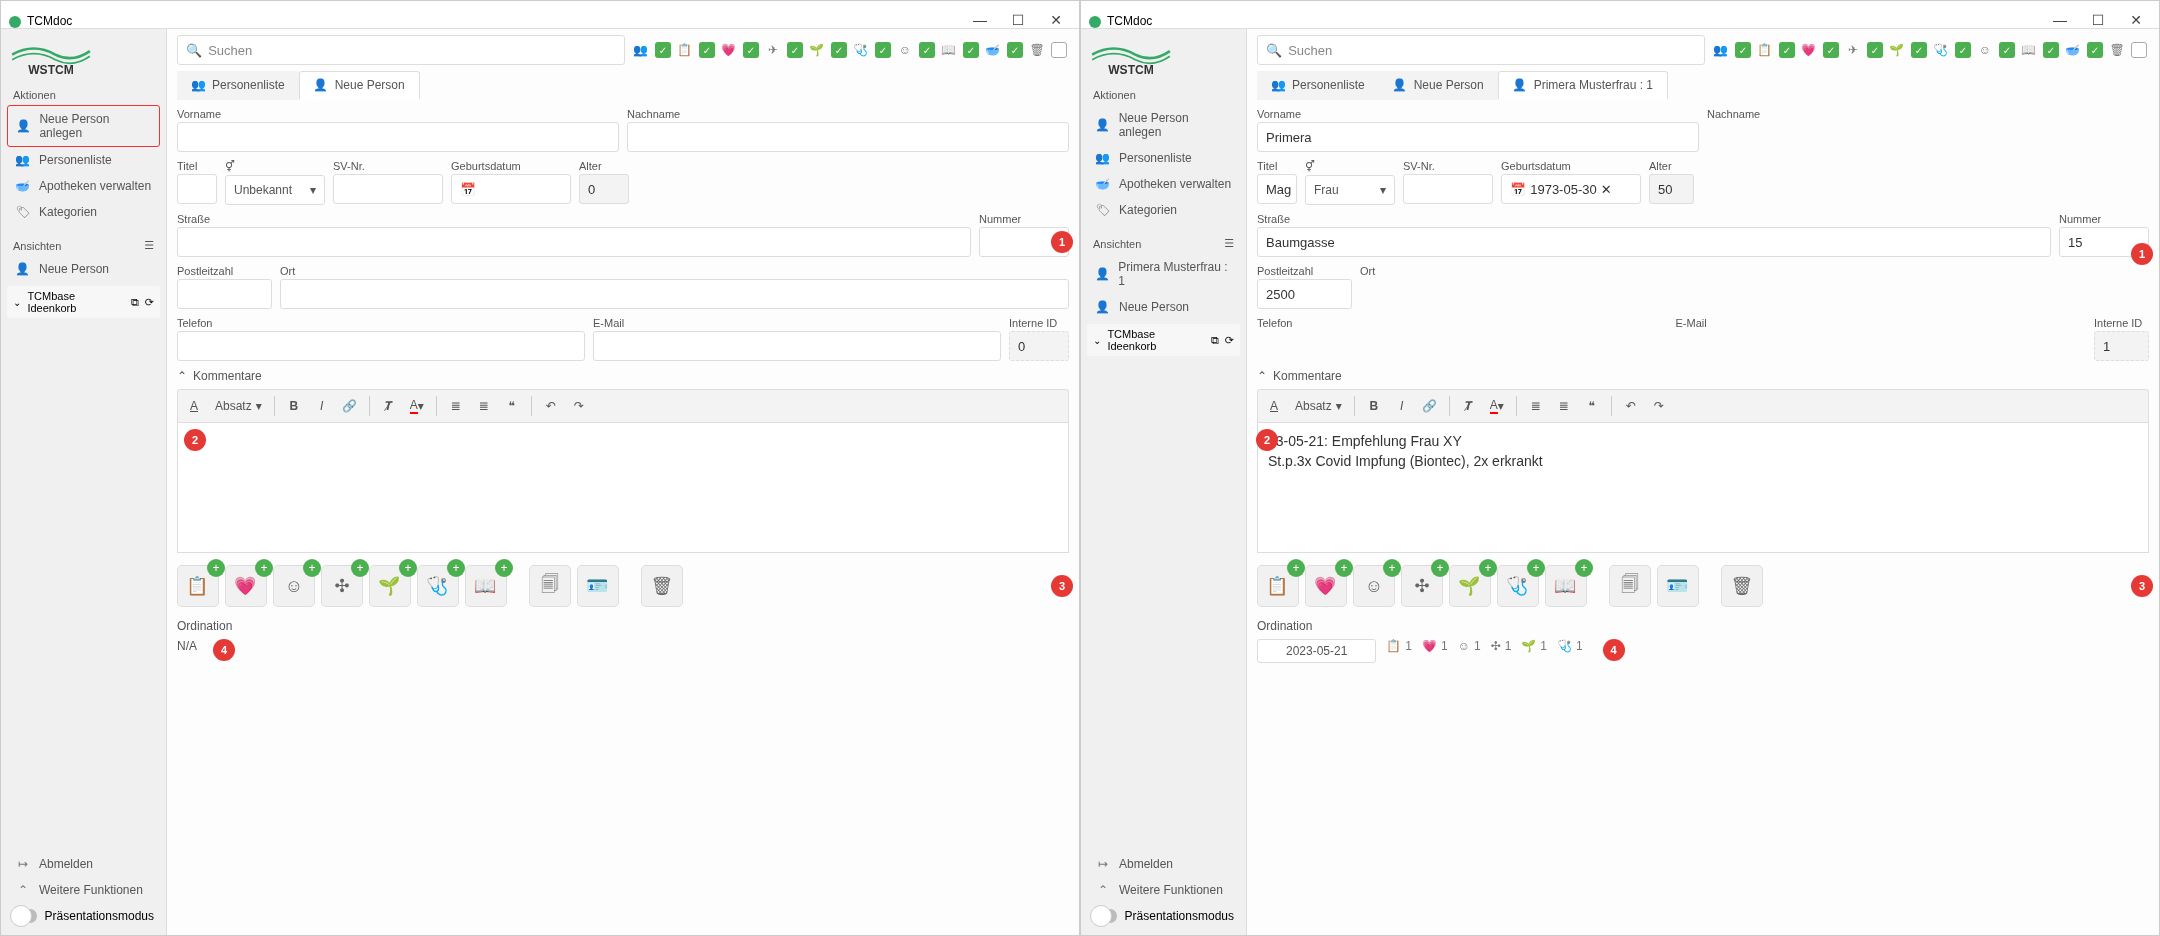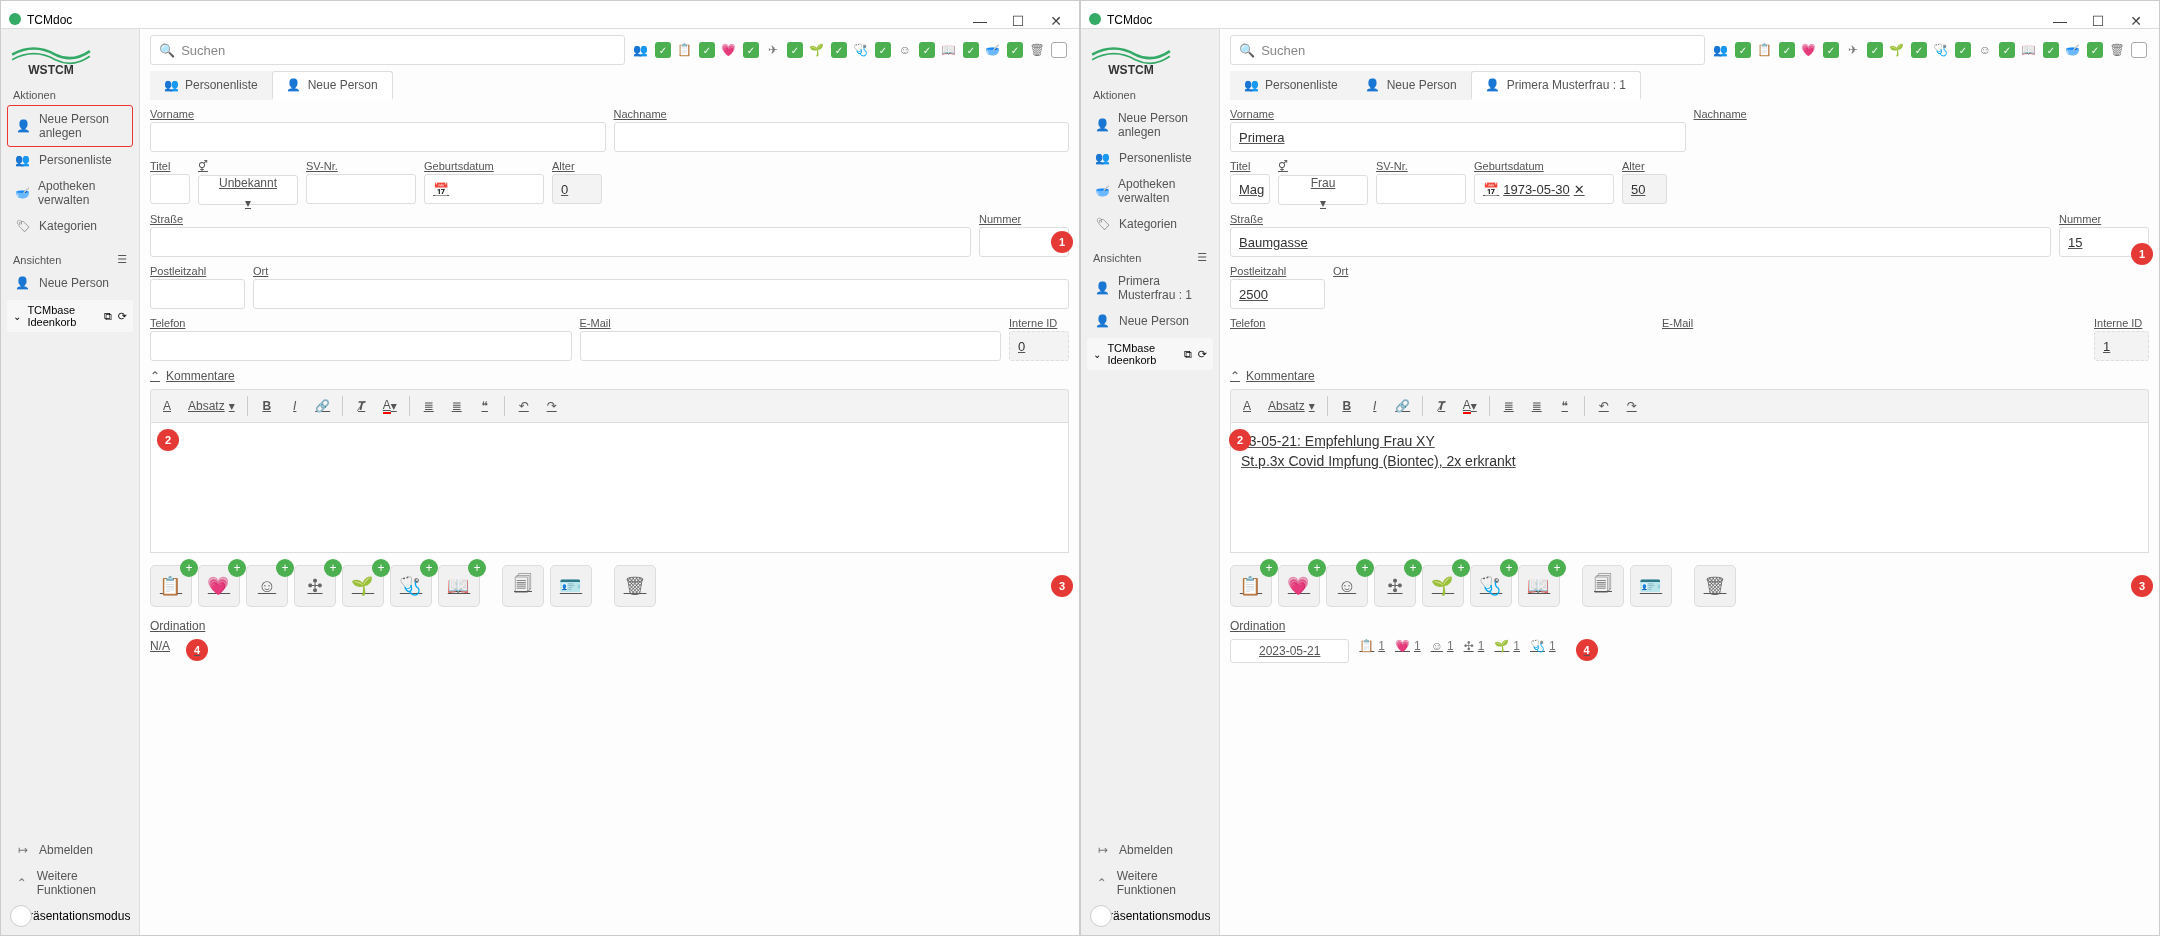--- a/index.html
+++ b/index.html
@@ -1,24 +1,24 @@
 <!DOCTYPE html>
 <html><head>
 <meta charset="utf-8">
 <style>
   * { box-sizing: border-box; margin: 0; padding: 0; font-family: -apple-system, "Segoe UI", Arial, sans-serif; }
   body { background: #fff; display: flex; width: 2160px; height: 936px; }
   .window { flex: 1; border: 1px solid #ccc; display: flex; flex-direction: column; background: #f5f5f5; position: relative; }
   .window + .window { margin-left: 0; }
-  .titlebar { height: 28px; background: #fff; border-bottom: 1px solid #ddd; display: flex; align-items: flex-start; padding: 12px 8px; font-size: 12px; }
+  .titlebar { height: 28px; background: #fff; border-bottom: 1px solid #ddd; display: flex; align-items: flex-end; padding: 0 8px; font-size: 12px; }
   .titlebar .tb-icon { width: 12px; height: 12px; border-radius: 50%; background: #3a6; margin-right: 6px; }
   .titlebar .wbtns { margin-left: auto; display: flex; gap: 8px; font-size: 14px; color: #444; }
   .titlebar .wbtns span { width: 30px; text-align: center; cursor: default; }
   .body { flex: 1; display: flex; overflow: hidden; }
-  .sidebar { width: 139px; background: #f0f0f0; border-right: 1px solid #ddd; display: flex; flex-direction: column; padding: 6px; font-size: 12px; }
+  .sidebar { width: 166px; background: #f0f0f0; border-right: 1px solid #ddd; display: flex; flex-direction: column; padding: 6px; font-size: 12px; }
   .logo { text-align: center; padding: 4px 0 8px; }
   .logo svg { width: 88px; height: 38px; }
   .sec-h { padding: 4px 6px; color: #555; font-size: 11px; display:flex; align-items:center; justify-content:space-between;}
   .sb-item { display: flex; align-items: center; gap: 8px; padding: 6px 8px; border-radius: 3px; color: #555; cursor: pointer; }
   .sb-item .ico { width:16px; text-align:center; color:#777; }
   .sb-item.highlight { border: 1px solid #e33; border-radius: 3px; }
   .idea-row { display:flex; align-items:center; gap:6px; padding:4px 6px; background:#f7f7f7; border-radius:3px; margin-top:4px; font-size:11px;}
   .idea-row .chev { font-size:10px;}
   .idea-row .rico { margin-left:auto; display:flex; gap:6px; }
   .footerside { margin-top:auto; }
@@ -29,27 +29,27 @@
   .toprow { display:flex; gap:6px; align-items:center; }
   .search { flex:1; display:flex; align-items:center; background:#fff; border:1px solid #ddd; border-radius:3px; height:30px; padding:0 8px; color:#888; font-size:13px;}
   .filters { display:flex; gap:2px; }
   .fbtn { width:20px; height:30px; display:flex; align-items:center; justify-content:center; font-size:12px; color:#777; }
   .fchk { width:20px; height:30px; display:flex; align-items:center; justify-content:center; }
   .fchk .box { width:16px; height:16px; border-radius:3px; background:#4caf50; color:#fff; display:flex;align-items:center;justify-content:center;font-size:10px;}
   .fchk.empty .box { background:#fff; border:1px solid #aaa; }
   .tabs { display:flex; margin-top:6px; font-size:12px; }
   .tab { padding:6px 14px; display:flex; align-items:center; gap:6px; color:#555; border-bottom:2px solid transparent; background:#f3f3f3;}
   .tab.active { background:#fff; border-top:1px solid #ddd; border-left:1px solid #ddd; border-right:1px solid #ddd; border-radius:3px 3px 0 0;}
-  .form { padding:8px 0; font-size:12px; color:#555;text-decoration:underline; }
+  .form { padding:8px 0; font-size:12px; color:#555; }
   .row { display:flex; gap:8px; margin-bottom:8px; position:relative;}
   .fld { display:flex; flex-direction:column; gap:2px; }
   .fld label { font-size:11px; }
   .inp { height:30px; background:#fff; border:1px solid #ddd; border-radius:3px; padding:0 8px; font-size:13px; color:#333; display:flex; align-items:center;}
   .inp.ro { background:#f3f3f3; }
-  .sel { height:30px; background:#fff; border:1px solid #ddd; border-radius:3px; padding:0 8px; font-size:12px; display:flex; align-items:center; justify-content:space-between; gap:6px; min-width:80px;flex-direction:column;}
+  .sel { height:30px; background:#fff; border:1px solid #ddd; border-radius:3px; padding:0 8px; font-size:12px; display:flex; align-items:center; justify-content:space-between; gap:6px; min-width:80px;}
   .datepick { display:flex; gap:4px; align-items:center; }
   .marker { width:22px; height:22px; border-radius:50%; background:#e53935; color:#fff; display:flex; align-items:center; justify-content:center; font-size:11px; font-weight:bold; position:absolute;}
   .kom-head { display:flex; align-items:center; gap:6px; margin:6px 0; font-size:12px;}
   .editor-tb { display:flex; align-items:center; gap:2px; background:#f3f3f3; border:1px solid #ddd; border-radius:3px 3px 0 0; padding:3px 3px; font-size:12px;}
   .etbtn { min-width:26px; height:26px; display:flex; align-items:center; justify-content:center; border-radius:3px; color:#555;}
   .etbtn u {text-decoration:underline;}
   .etbtn.wide { padding:0 6px; gap:4px; }
   .etdiv { width:1px; height:20px; background:#ccc; margin:0 4px; }
   .editor-body { border:1px solid #ddd; border-top:none; min-height:130px; padding:10px; font-size:14px; color:#333; position:relative; background:#fff;}
   .editor-body p { margin-bottom:4px; }

